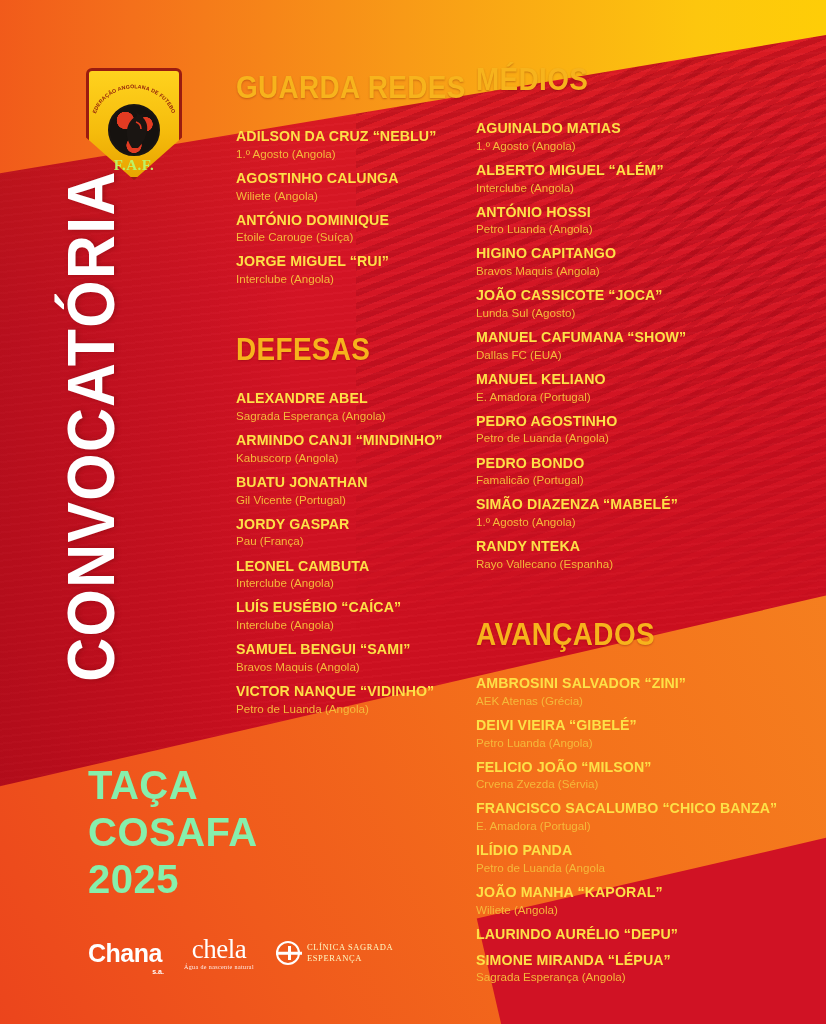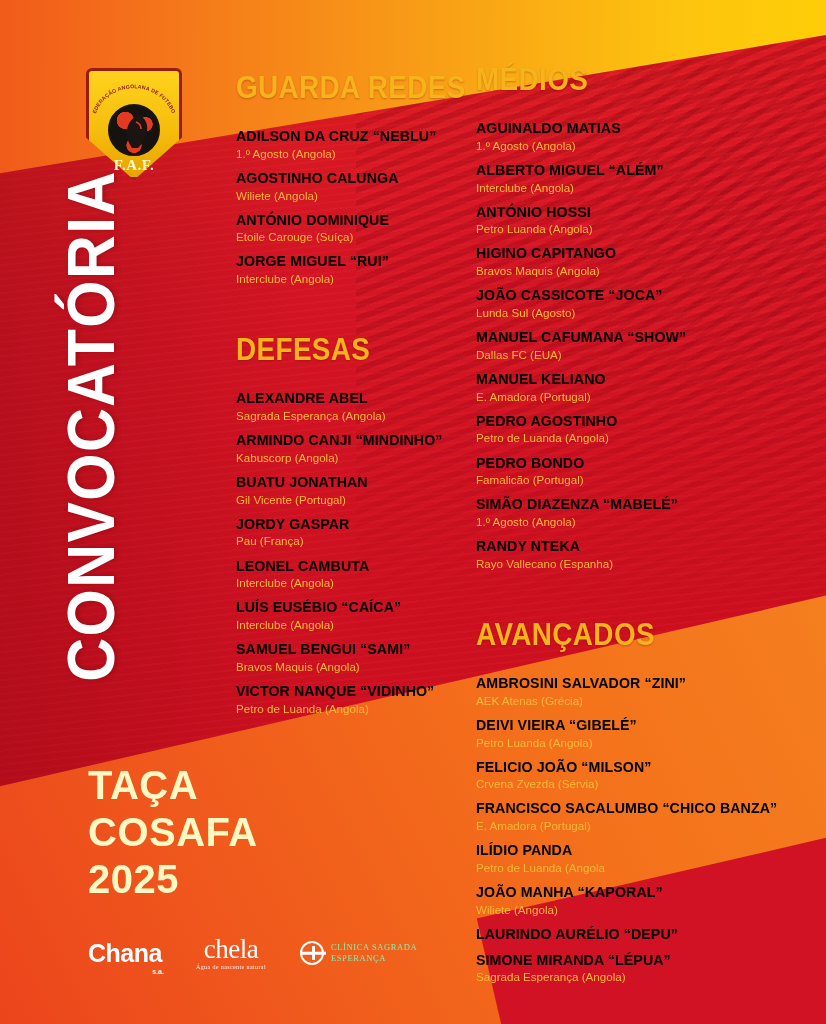--- a/index.html
+++ b/index.html
@@ -113,21 +113,21 @@
   .crest .antelope{
     position:absolute;left:50%;top:42px;transform:translateX(-50%);
   }
   .crest .arc-text{
     position:absolute;left:0;top:3px;width:100%;height:46px;
   }
   .crest .faf{
     position:absolute;left:0;bottom:6px;width:100%;
     text-align:center;
     font-family:"Liberation Serif", serif;
-    font-weight:bold;font-size:15px;color:#fef9c3;
+    font-weight:bold;font-size:15px;color:#bef264;
     letter-spacing:.5px;
   }
 
   
   .vtitle{
     position:absolute;
     left:-158px; top:420px;
     width:500px;
     transform:rotate(-90deg);
     transform-origin:center center;
@@ -138,50 +138,50 @@
     letter-spacing:1.5px;
     text-align:center;
     font-family:"Liberation Sans Narrow","Liberation Sans",sans-serif;
     transform:rotate(-90deg) scaleX(.92);
     text-shadow:0 2px 5px rgba(90,0,6,.35);
   }
 
   
   .cup{
     position:absolute;left:88px;top:762px;
-    color:#fef9c3;
+    color:#86efac;
     font-weight:bold;
     font-size:40px;
     line-height:1.18;
     letter-spacing:.5px;
   }
 
   
   .sponsors{
     position:absolute;left:88px;top:936px;
-    display:flex;align-items:center;gap:34px;
+    display:flex;align-items:center;gap:22px;
   }
   .sp-chana{
     color:#fff;font-weight:bold;font-size:25px;letter-spacing:-.5px;
     position:relative;font-family:"Liberation Sans",sans-serif;
   }
   .sp-chana .sa{
     position:absolute;right:-2px;bottom:-7px;
     font-size:7px;font-weight:bold;letter-spacing:0;
   }
   .sp-chela{text-align:center;color:#fff;}
   .sp-chela .nm{
     font-family:"Liberation Serif",serif;font-weight:normal;
     font-size:27px;line-height:1;letter-spacing:-.5px;
   }
   .sp-chela .tag{
     font-family:"Liberation Serif",serif;
     font-size:6px;letter-spacing:.4px;margin-top:1px;opacity:.92;
   }
-  .sp-clinica{display:flex;align-items:center;gap:7px;color:#86efac;}
+  .sp-clinica{display:flex;align-items:center;gap:7px;color:#fef9c3;}
   .sp-clinica .mark{
     width:24px;height:24px;border-radius:50%;
     border:2.5px solid #fff;box-sizing:border-box;
     position:relative;
   }
   .sp-clinica .mark:before{
     content:"";position:absolute;left:-2px;top:50%;
     width:26px;height:2.5px;background:#fff;transform:translateY(-50%);
   }
   .sp-clinica .mark:after{
@@ -206,21 +206,21 @@
     margin:0 0 22px 0;
     font-family:"Liberation Sans Narrow","Liberation Sans",sans-serif;
     transform:scaleX(.9);
     transform-origin:left center;
     text-shadow:0 1px 2px rgba(100,0,6,.30);
     white-space:nowrap;
   }
   .sec-head.gap-top{margin-top:46px;}
   .player{margin:0 0 9px 0;}
   .p-name{
-    color:#000000;font-weight:bold;
+    color:#fde047;font-weight:bold;
     font-size:14.2px;line-height:1.18;
     letter-spacing:.1px;white-space:nowrap;
   }
   .p-club{
     color:#f5b93a;
     font-size:11.6px;line-height:1.3;
     margin-top:1px;white-space:nowrap;
   }
 </style>
 </head>

